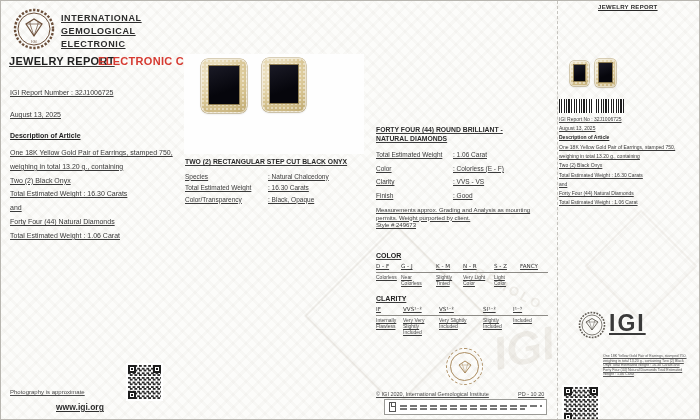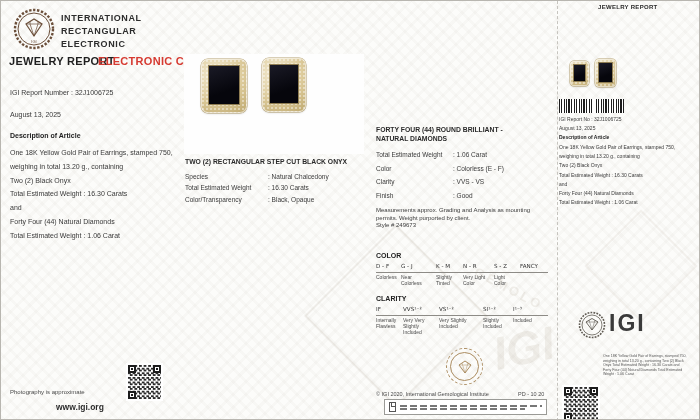--- a/index.html
+++ b/index.html
@@ -6,21 +6,21 @@
   html,body { width:700px; height:420px; }
   body { font-family:"Liberation Sans", sans-serif; color:#3a3a3a; }
   .cert {
     position:relative; width:700px; height:420px; overflow:hidden;
     background-color:#fcfcfa;
     background-image:
       repeating-linear-gradient(45deg, rgba(190,184,172,.07) 0 3px, transparent 3px 9px),
       repeating-linear-gradient(135deg, rgba(190,184,172,.07) 0 3px, transparent 3px 9px);
     border:1px solid #b8b6b0;
   }
-  .abs { position:absolute; }
+  .abs { position:absolute;text-decoration:underline; }
 
   
   .wm { position:absolute; pointer-events:none; }
   .wm-diamond { border:2px solid rgba(175,165,148,.18); transform:rotate(45deg); }
   .wm-text { color:rgba(160,148,128,.14); font-weight:bold; }
 
   
   .seal-top { left:12px; top:7px; width:42px; height:42px; }
   .org-name { left:60px; top:11px; font-size:9px; font-weight:bold; color:#2d2d2d;
               letter-spacing:.6px; line-height:13px; }
@@ -131,21 +131,21 @@
     <svg viewBox="0 0 42 42" width="42" height="42">
       <circle cx="21" cy="21" r="19" fill="none" stroke="#6b4f3a" stroke-width="2.4" stroke-dasharray="2.4 1.6"></circle>
       <circle cx="21" cy="21" r="16" fill="none" stroke="#6b4f3a" stroke-width="1"></circle>
       <path d="M13 16 L21 11 L29 16 L21 28 Z" fill="none" stroke="#6b4f3a" stroke-width="1.2"></path>
       <path d="M13 16 H29 M17 13.5 L17 16 L21 28 M25 13.5 L25 16 L21 28" fill="none" stroke="#6b4f3a" stroke-width=".7"></path>
       <text x="21" y="35" font-size="4" text-anchor="middle" fill="#6b4f3a">IGI</text>
     </svg>
   </span>
   <div class="abs org-name">
     <div>INTERNATIONAL</div>
-    <div>RECTANGULAR</div>
+    <div>GEMOLOGICAL</div>
     <div>ELECTRONIC</div>
   </div>
 
   <div class="abs title-row">
     <span class="report-title">JEWELRY REPORT</span>
     <span class="electronic-copy" style="color:#d63a31;">ELECTRONIC COPY</span>
   </div>
 
   <div class="abs report-number">IGI Report Number : 32J1006725</div>
   <div class="abs report-date">August 13, 2025</div>

